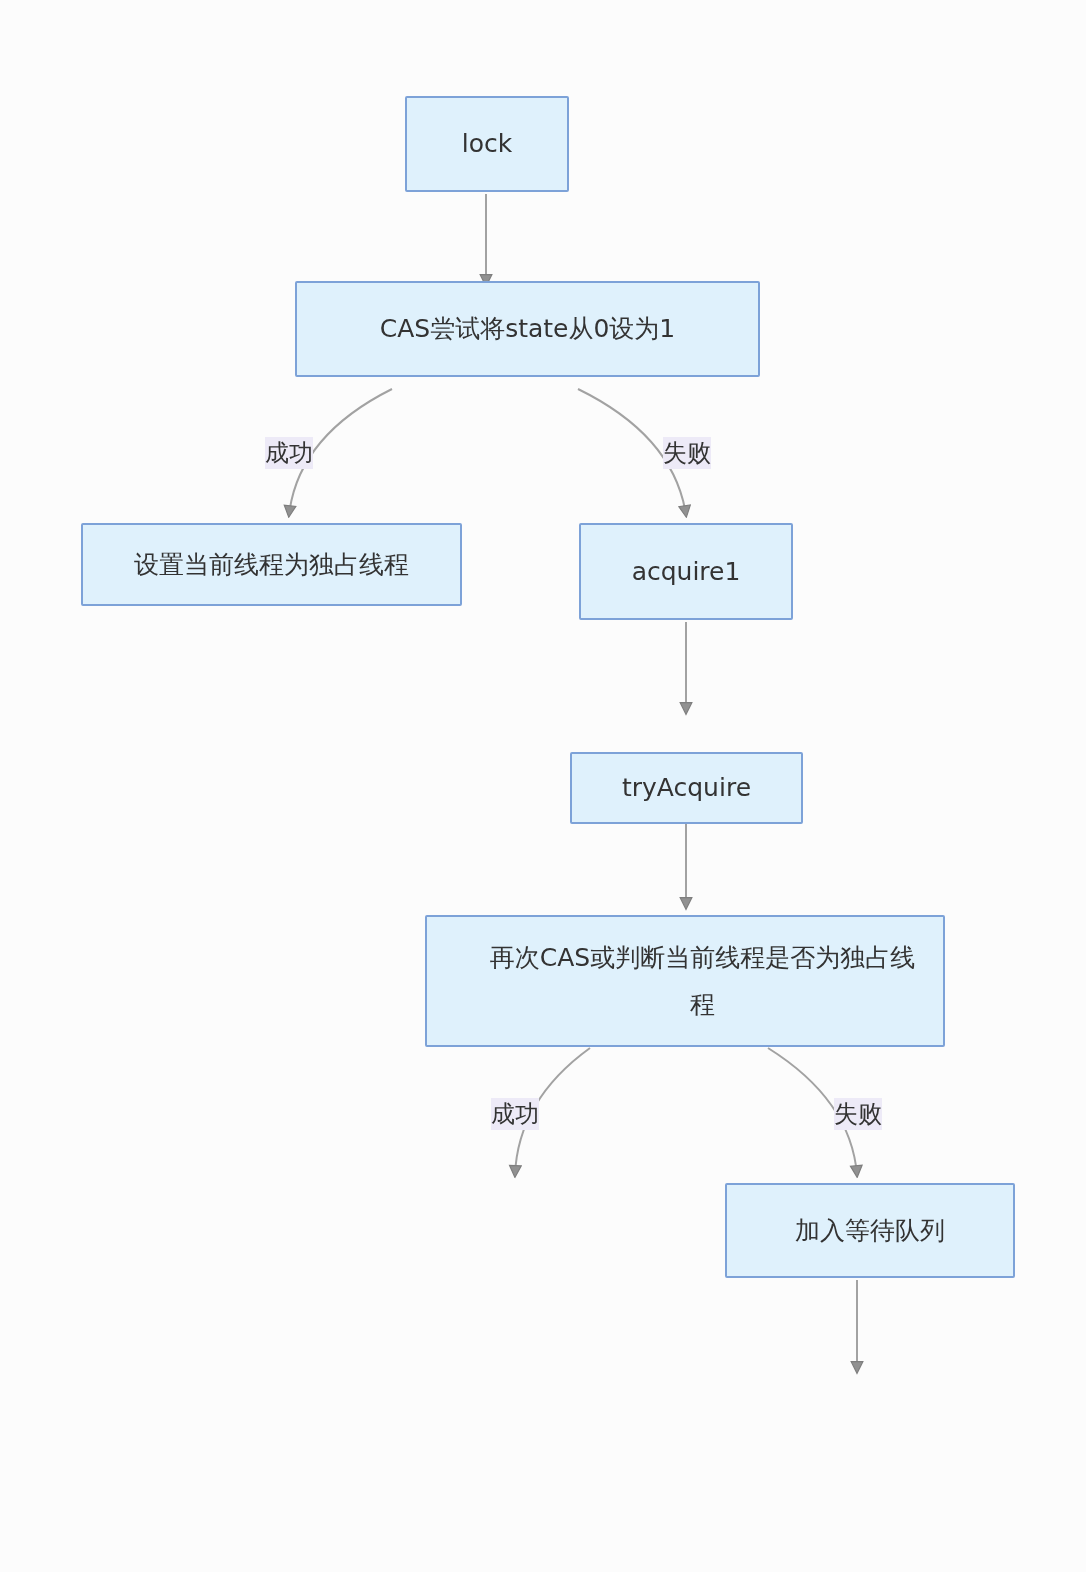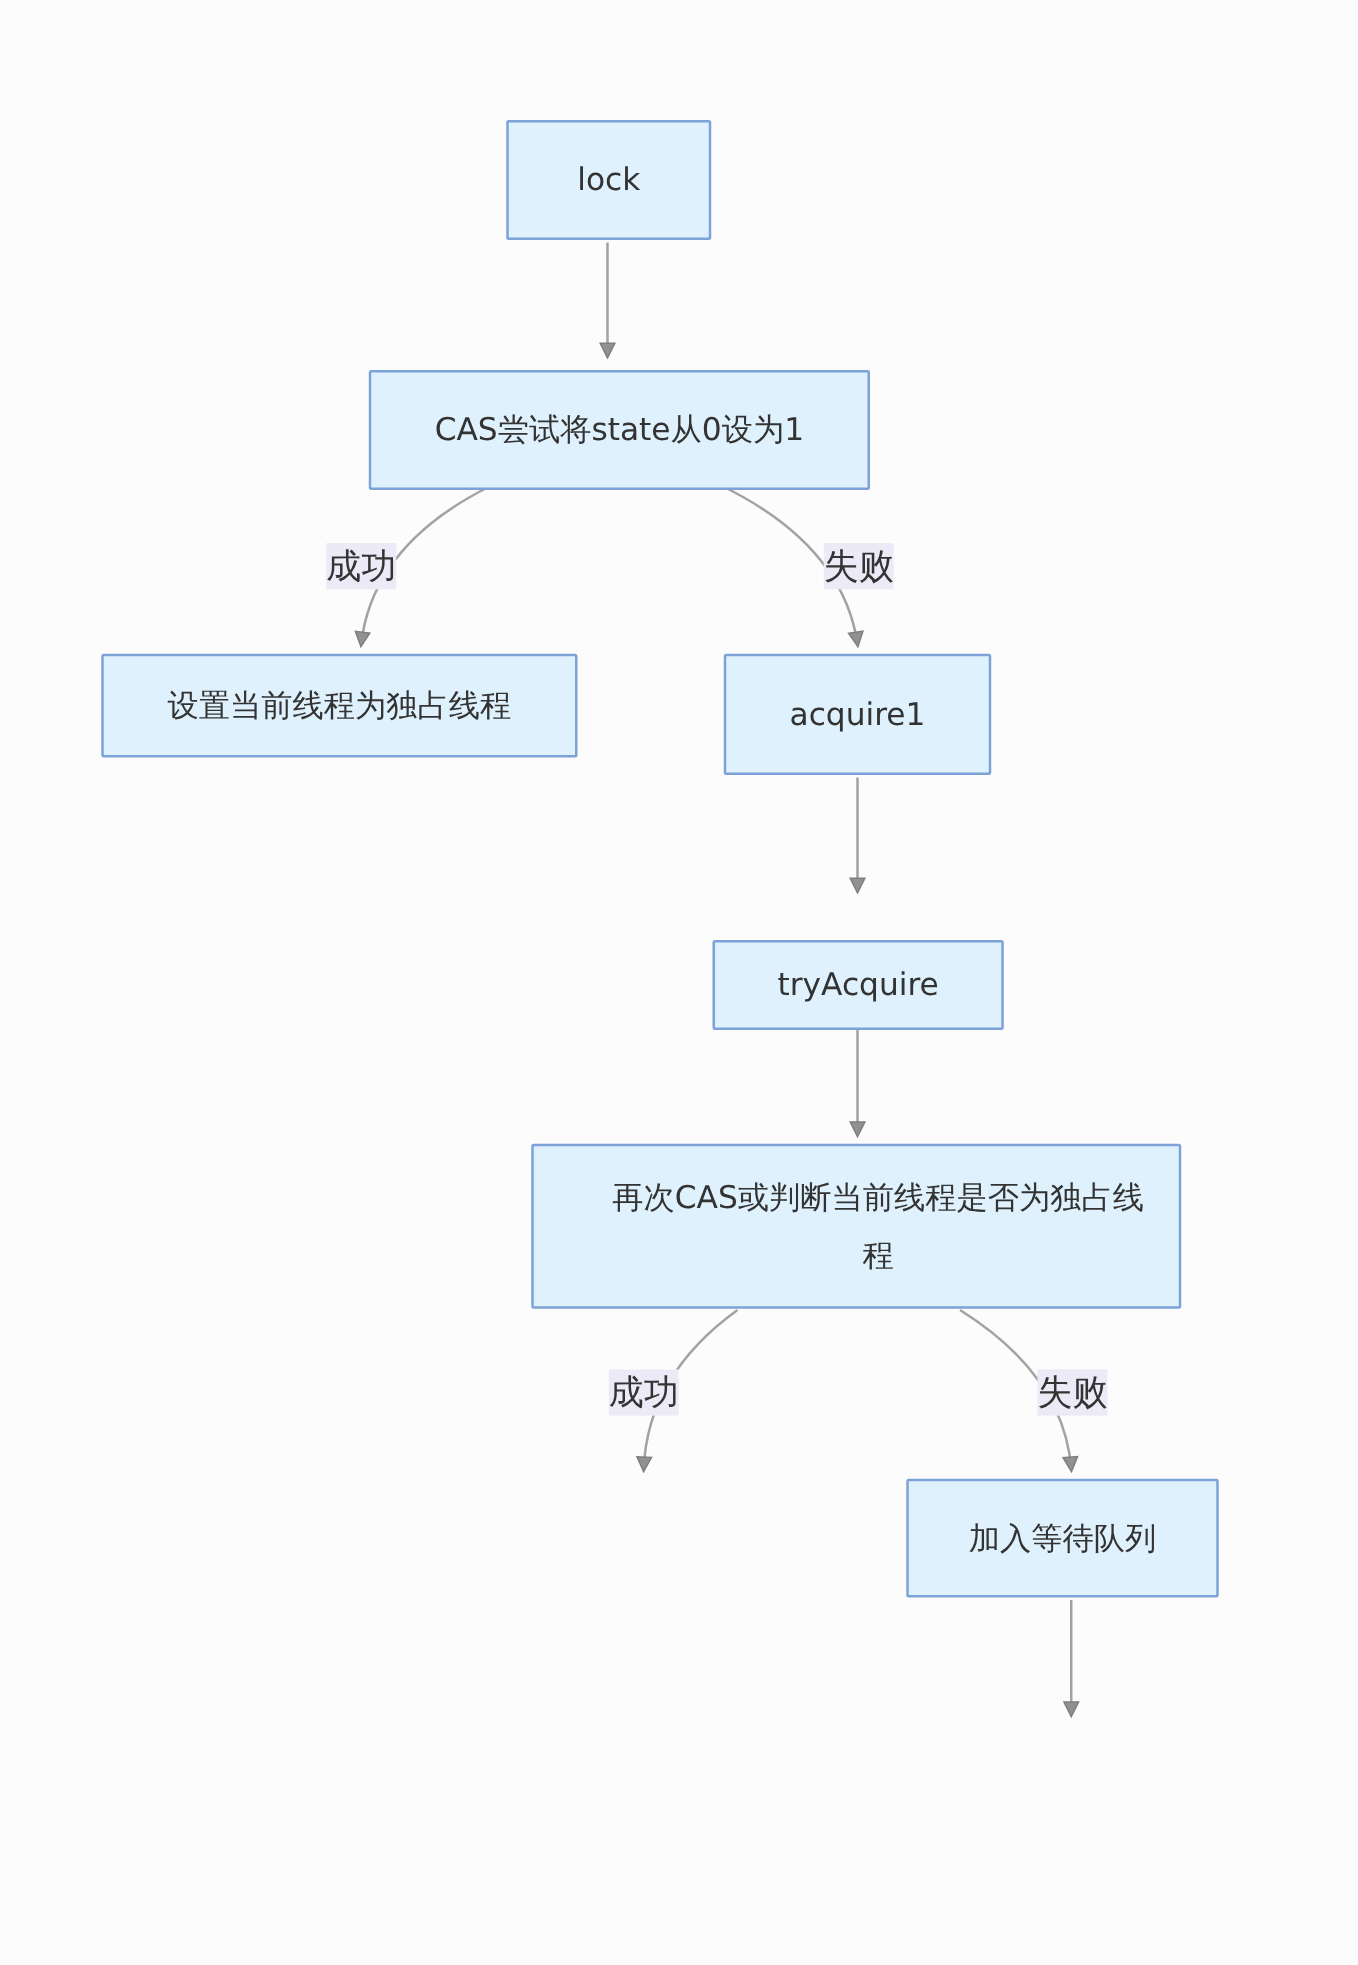--- a/index.html
+++ b/index.html
@@ -53,21 +53,21 @@
     line-height: 1.9;
     text-align: center;
   }
   .node-label { display: inline-block; }
   .node-label.wrap-narrow { max-width: 436px; margin-left: 35px; }
   .edge-label {
     position: absolute;
     transform: translate(-50%, -50%);
     background: var(--edge-label-bg);
     color: var(--text-color);
-    font-size: 28px;
+    font-size: 24px;
     line-height: 1.25;
     padding: 1px 0;
     white-space: nowrap;
   }
 </style>
 </head>
 <body>
 
 <div class="canvas">
 
@@ -84,42 +84,42 @@
     <path class="edge" d="M686,818 L686,907" marker-end="url(#arrow)"></path>
     <path class="edge" d="M590,1048 Q518,1100 515,1175" marker-end="url(#arrow)"></path>
     <path class="edge" d="M768,1048 Q851,1100 857,1175" marker-end="url(#arrow)"></path>
     <path class="edge" d="M857,1280 L857,1371" marker-end="url(#arrow)"></path>
   </svg>
 
   <div class="node" style="left:405px; top:96px; width:164px; height:96px">
     <span class="node-label">lock</span>
   </div>
 
-  <div class="node" style="left:295px; top:296px; width:401px; height:96px">
+  <div class="node" style="left:295px; top:281px; width:465px; height:96px">
     <span class="node-label">CAS尝试将state从0设为1</span>
   </div>
 
   <div class="node" style="left:81px; top:523px; width:381px; height:83px">
     <span class="node-label">设置当前线程为独占线程</span>
   </div>
 
   <div class="node" style="left:579px; top:523px; width:214px; height:97px">
     <span class="node-label">acquire1</span>
   </div>
 
   <div class="node" style="left:570px; top:752px; width:233px; height:72px">
     <span class="node-label">tryAcquire</span>
   </div>
 
   <div class="node" style="left:425px; top:915px; width:520px; height:132px">
     <span class="node-label wrap-narrow">再次CAS或判断当前线程是否为独占线程</span>
   </div>
 
 
-  <div class="node" style="left:725px; top:1183px; width:250px; height:95px">
+  <div class="node" style="left:725px; top:1183px; width:290px; height:95px">
     <span class="node-label">加入等待队列</span>
   </div>
 
 
   <span class="edge-label" style="left:289px; top:453px">成功</span>
 
   <span class="edge-label" style="left:687px; top:453px">失败</span>
 
   <span class="edge-label" style="left:515px; top:1114px">成功</span>
 

